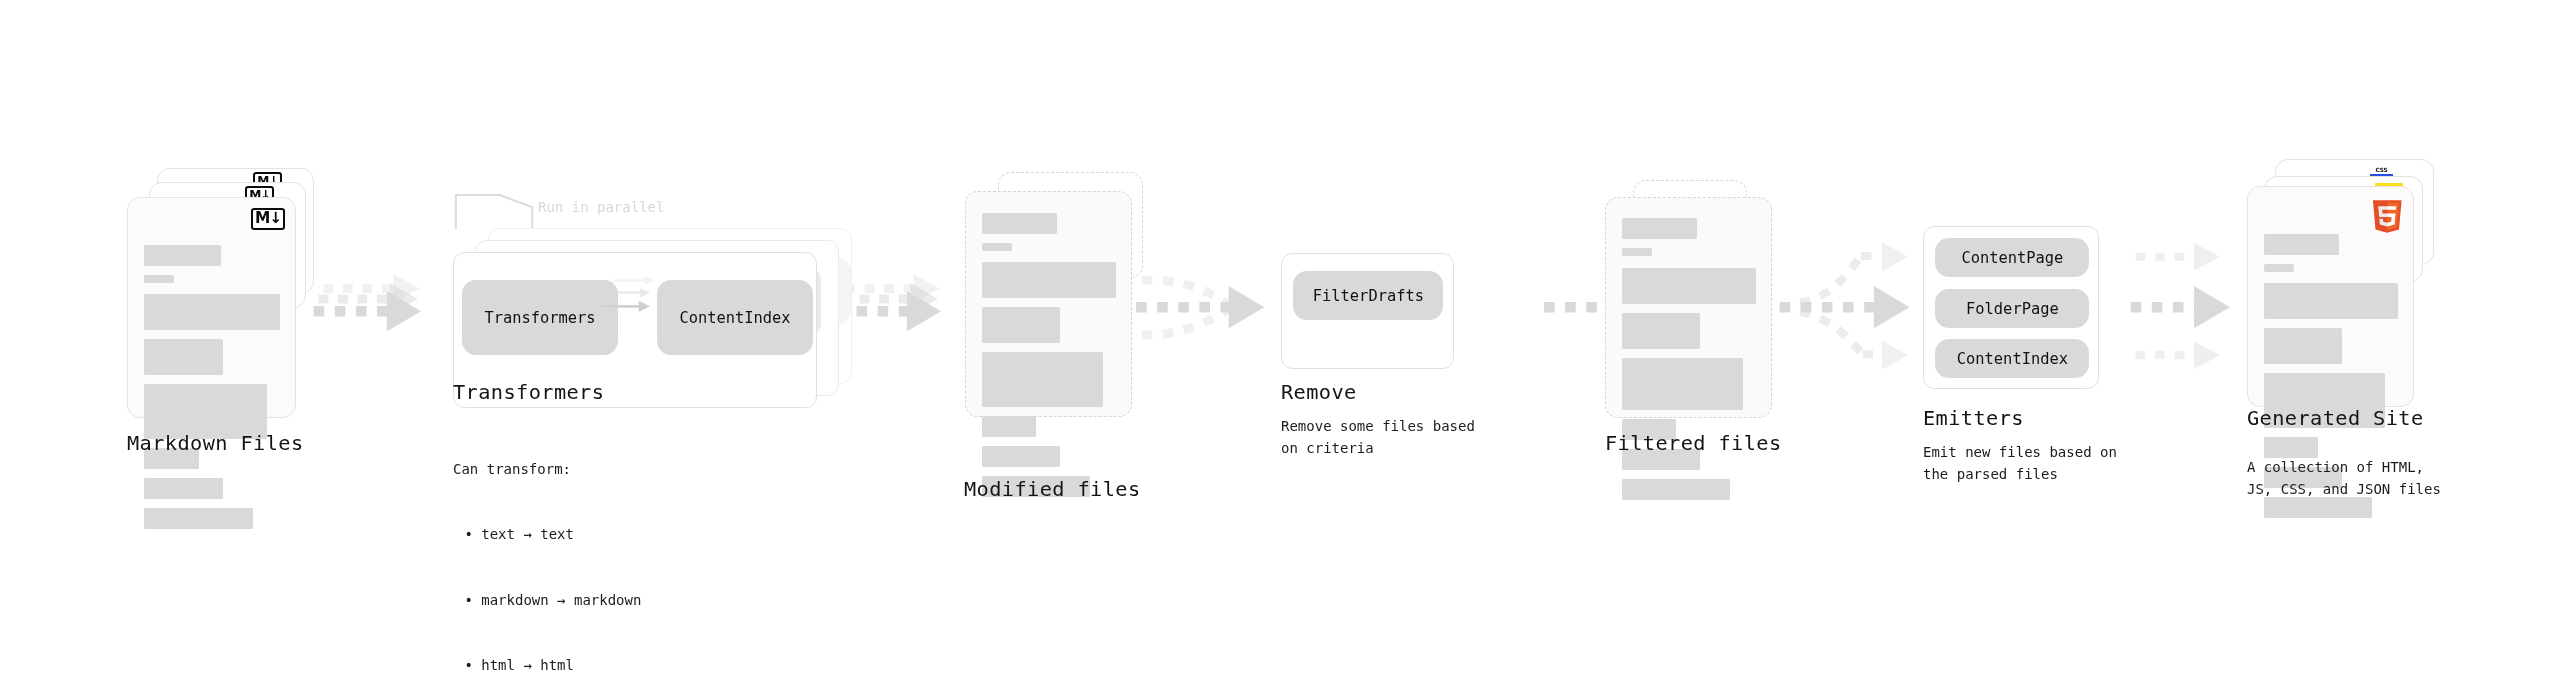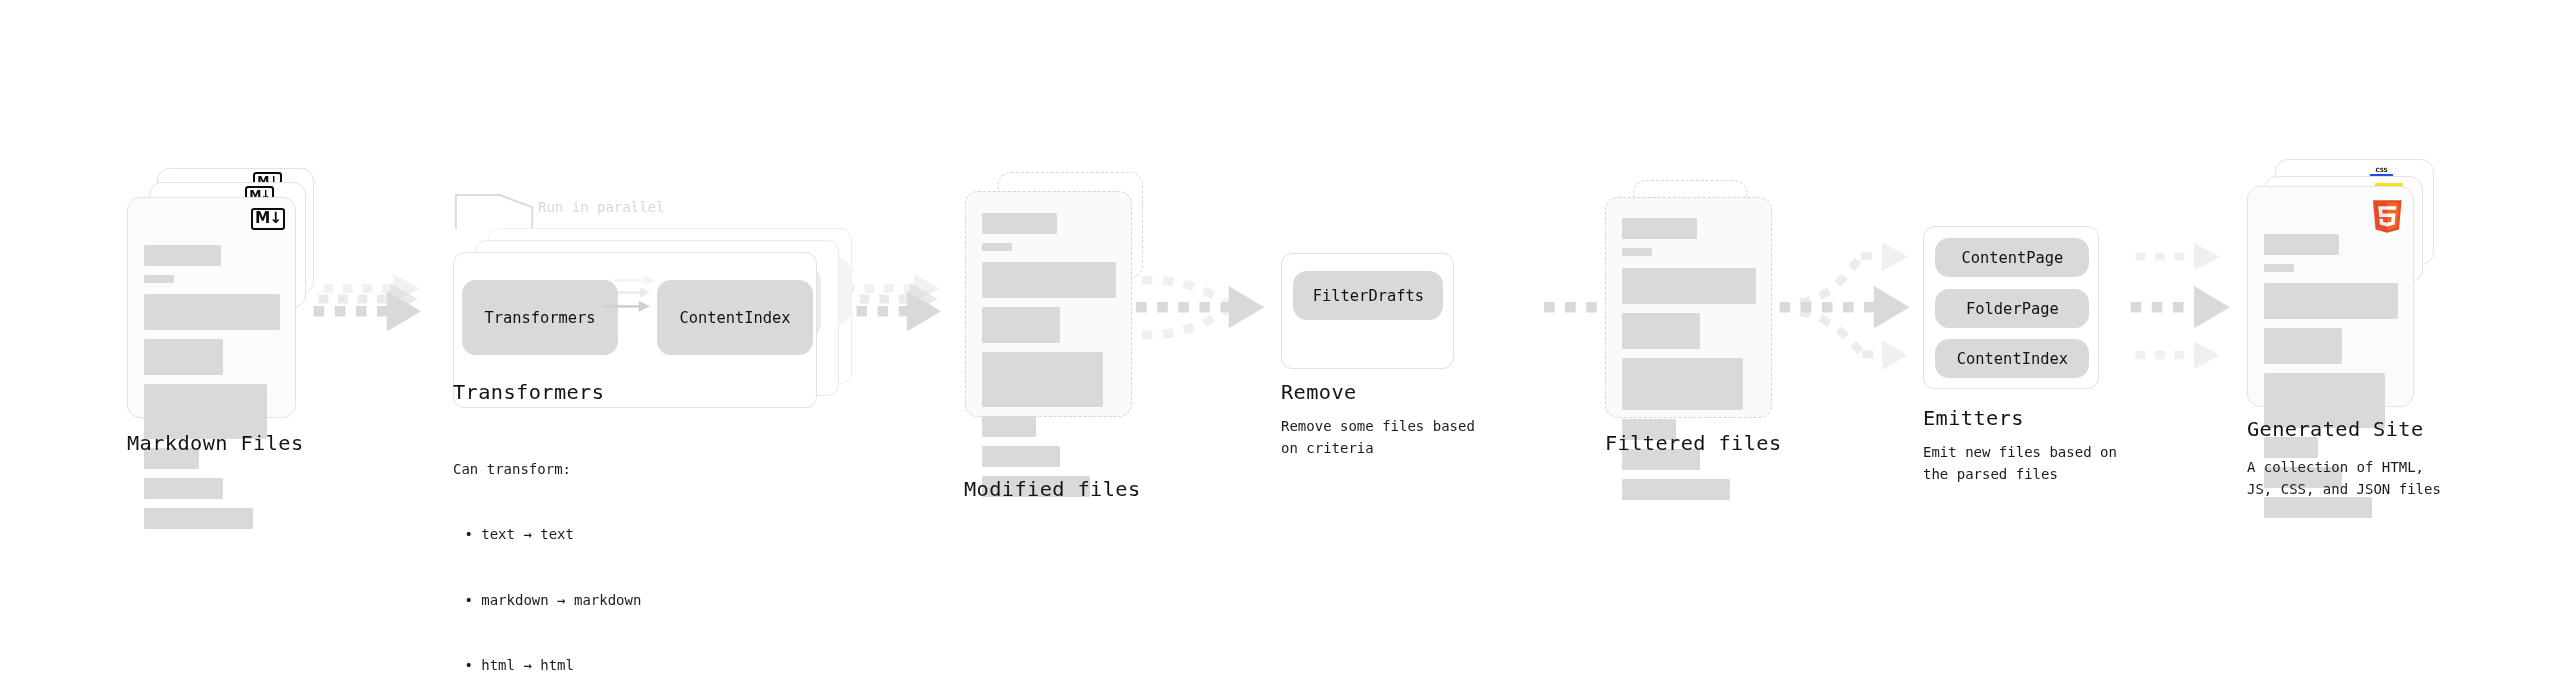--- a/index.html
+++ b/index.html
@@ -356,18 +356,18 @@
         <div class="bar h-sub"></div>
         <div class="bar w100 tall"></div>
         <div class="bar w58 tall"></div>
         <div class="bar w90" style="height:55px;"></div>
         <div class="bar w40"></div>
         <div class="bar w58"></div>
         <div class="bar w80"></div>
       </div>
     </div>
   </div>
-  <div class="caption" style="left:2247px; top:417px;text-align:center;">Generated Site</div>
+  <div class="caption" style="left:2247px; top:406px;text-align:center;">Generated Site</div>
   <div class="subcaption" style="left:2247px; top:457px;">A collection of HTML,
 JS, CSS, and JSON files</div>
 
 </div>
 
 
 </body></html>

